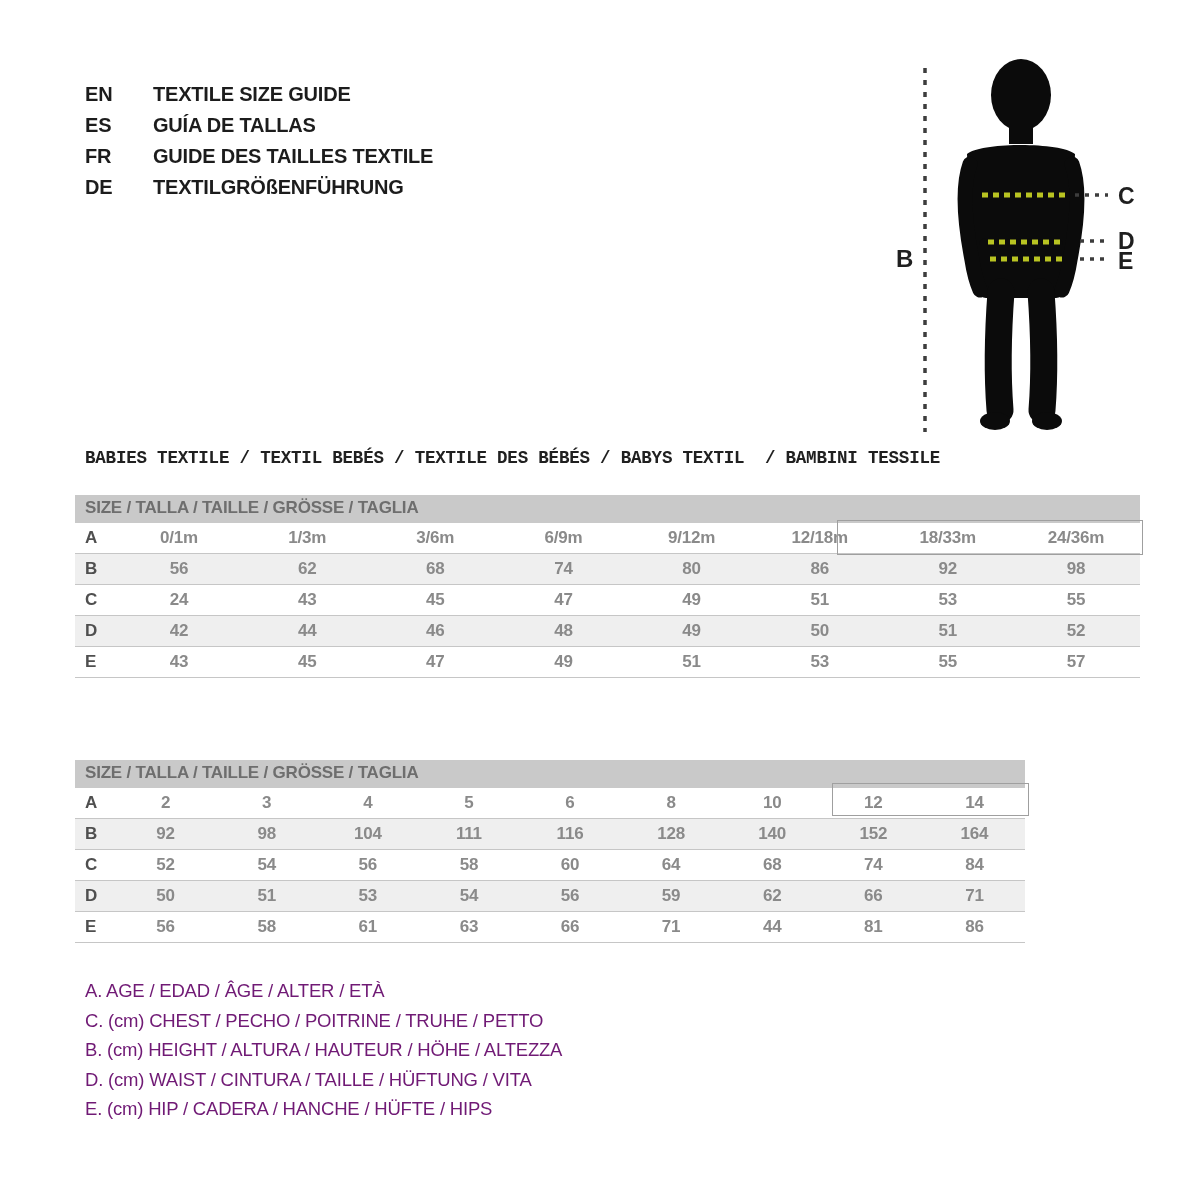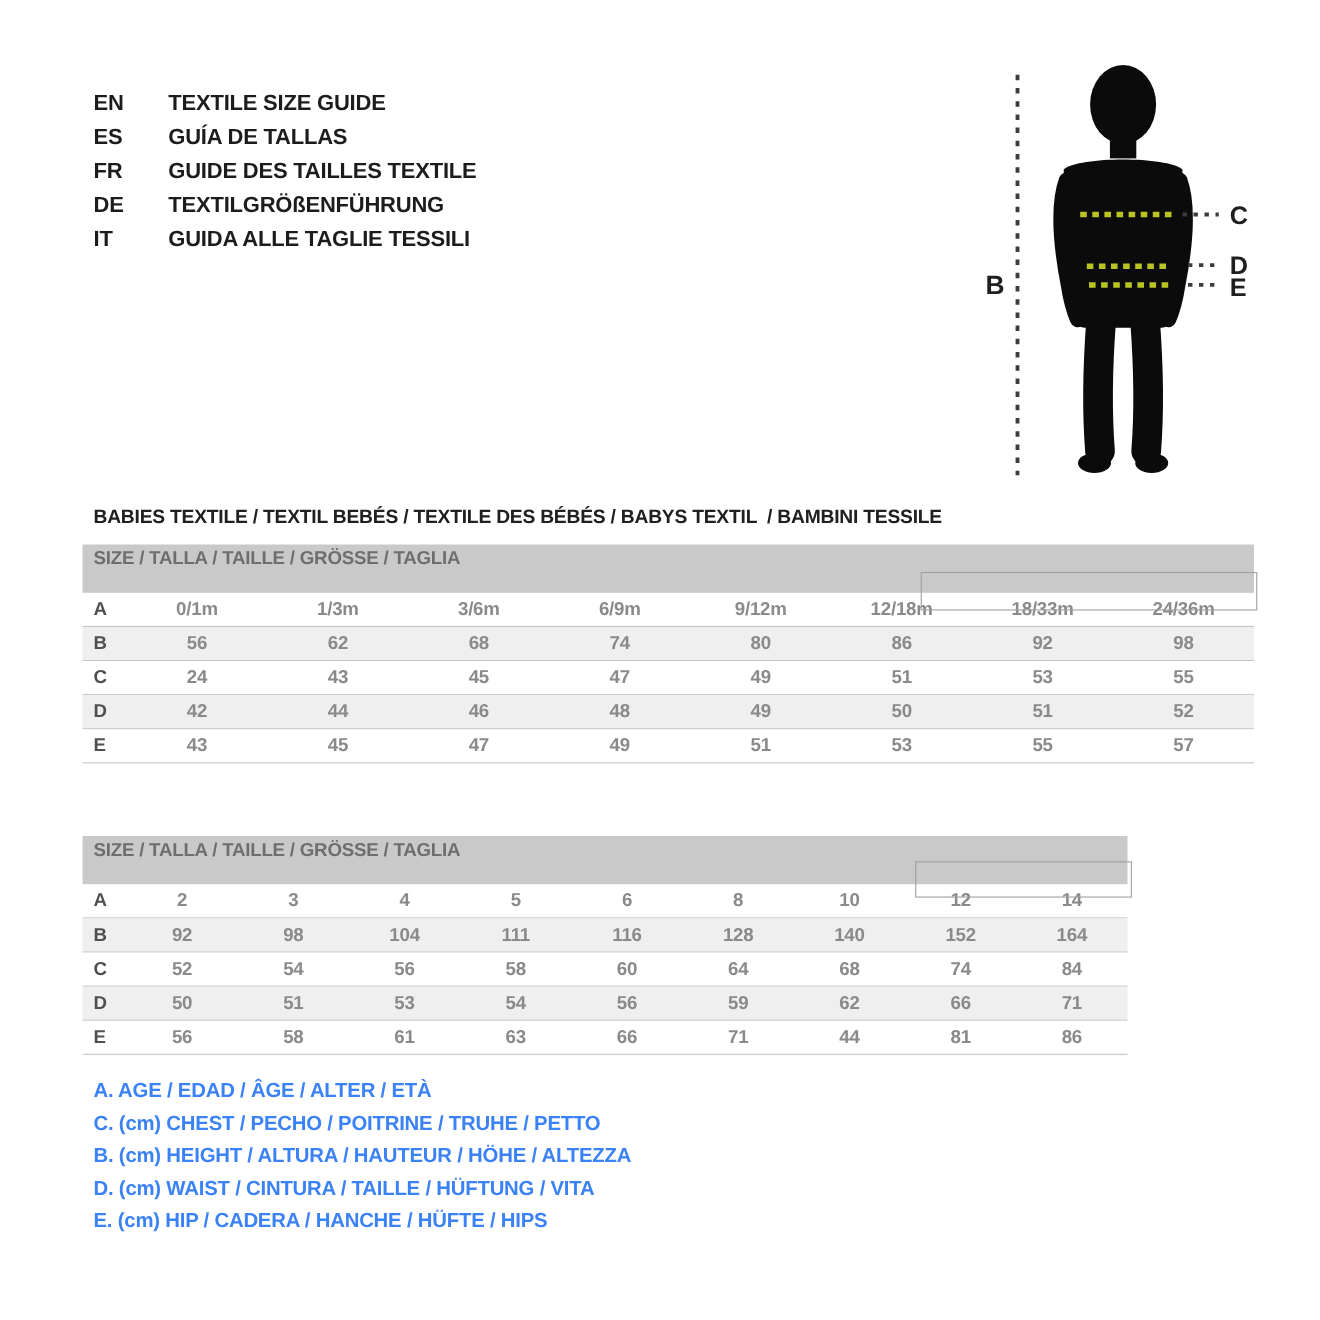--- a/index.html
+++ b/index.html
@@ -15,54 +15,53 @@
   .lang-row{display:flex;line-height:31px;font-size:20px;font-weight:700;
             letter-spacing:-0.2px;color:#1c1c1c;white-space:pre;}
   .lang-code{width:68px;flex:0 0 68px;}
 
   
   .figure-wrap{position:absolute;left:870px;top:40px;width:290px;height:420px;}
 
   
   .section-title{position:absolute;left:85px;font-size:17.5px;font-weight:700;
                  letter-spacing:-0.2px;color:#202020;white-space:pre;}
-  #babies-title{top:459px;}
+  #babies-title{top:448px;font-family:Liberation Mono, monospace;}
   #children-title{top:722px;}
 
   
   .size-table{position:absolute;left:75px;}
   #babies-table{top:495px;width:1065px;}
   #children-table{top:760px;width:950px;}
-  .table-header{height:44px;line-height:26px;background:#c9c9c9;color:#6e6e6e;
+  .table-header{height:28px;line-height:26px;background:#c9c9c9;color:#6e6e6e;
                 font-size:17px;font-weight:700;padding-left:10px;letter-spacing:-0.2px;}
   .t-row{display:grid;height:30px;align-items:center;
          border-bottom:1px solid #c6c6c6;font-size:17px;background:#ffffff;}
   .t-row.stripe{background:#efefef;}
   .t-label{padding-left:10px;color:#4f4f4f;font-weight:700;}
   .t-cell{text-align:center;color:#8a8a8a;font-weight:600;letter-spacing:-0.2px;}
   .highlight-box{position:absolute;border:1px solid #9f9f9f;background:transparent;}
   #babies-highlight{left:762px;top:25px;width:304px;height:33px;}
   #children-highlight{left:757px;top:23px;width:195px;height:31px;}
 
   
   .legend{position:absolute;left:85px;top:976px;}
-  .legend-line{font-size:18.5px;font-weight:700;line-height:29.5px;
-               letter-spacing:-0.2px;color:#3b82f6;white-space:pre;}
+  .legend-line{font-size:18.5px;font-weight:400;line-height:29.5px;
+               letter-spacing:-0.2px;color:#701a75;white-space:pre;}
 </style>
 </head>
 <body>
 
 <div class="sheet">
 
   <div class="lang-block" id="lang-list">
       <div class="lang-row"><span class="lang-code">EN</span><span class="lang-label">TEXTILE SIZE GUIDE</span></div>
       <div class="lang-row"><span class="lang-code">ES</span><span class="lang-label">GUÍA DE TALLAS</span></div>
       <div class="lang-row"><span class="lang-code">FR</span><span class="lang-label">GUIDE DES TAILLES TEXTILE</span></div>
       <div class="lang-row"><span class="lang-code">DE</span><span class="lang-label">TEXTILGRÖßENFÜHRUNG</span></div>
-      <div class="lang-row"><span class="lang-code">IT</span><span class="lang-label">GUIDA ALLE TAGLIE TESSILI</span></div>
     </div>
 
   <div class="figure-wrap">
     <svg width="290" height="420" viewBox="0 0 290 420" xmlns="http://www.w3.org/2000/svg">
 
       <line x1="55" y1="28" x2="55" y2="392" stroke="#3d3d3d" stroke-width="3.5" stroke-dasharray="5 7"></line>
       <text x="26" y="227" font-size="24" font-weight="bold" fill="#1f1f1f">B</text>
 
       <g fill="#0b0b0b" stroke="none">
         <ellipse cx="151" cy="55" rx="30" ry="36"></ellipse>

